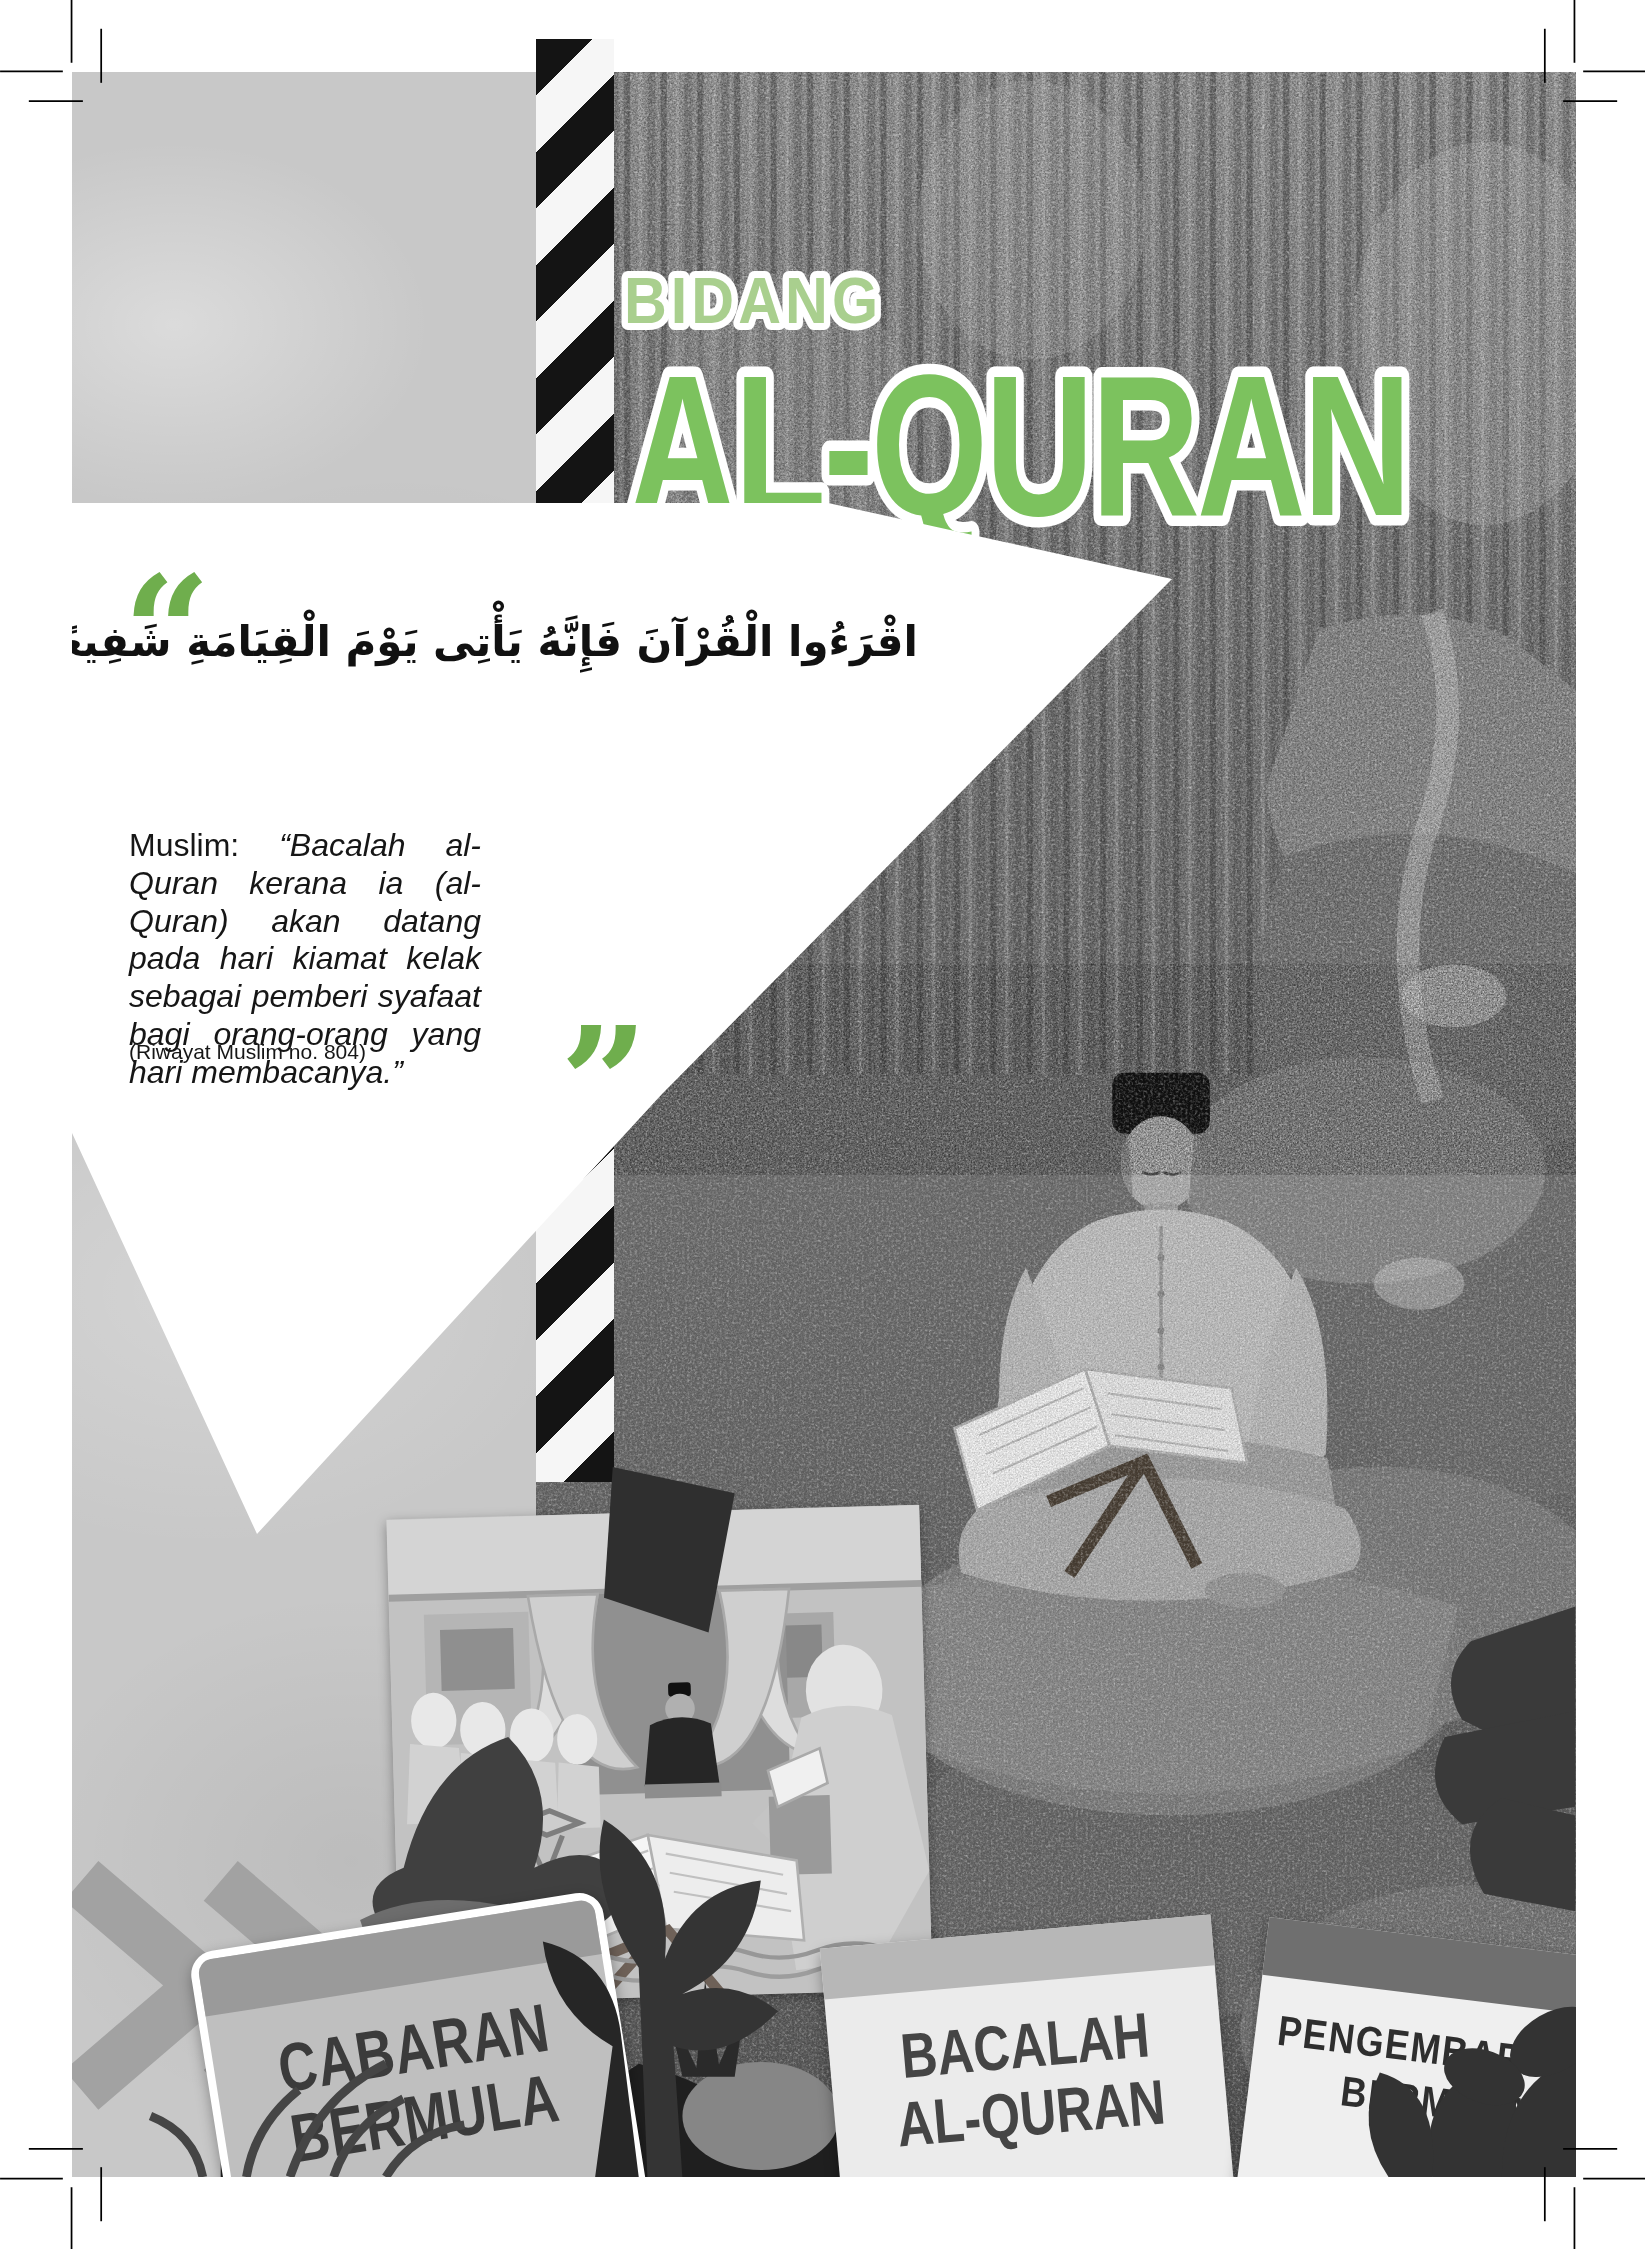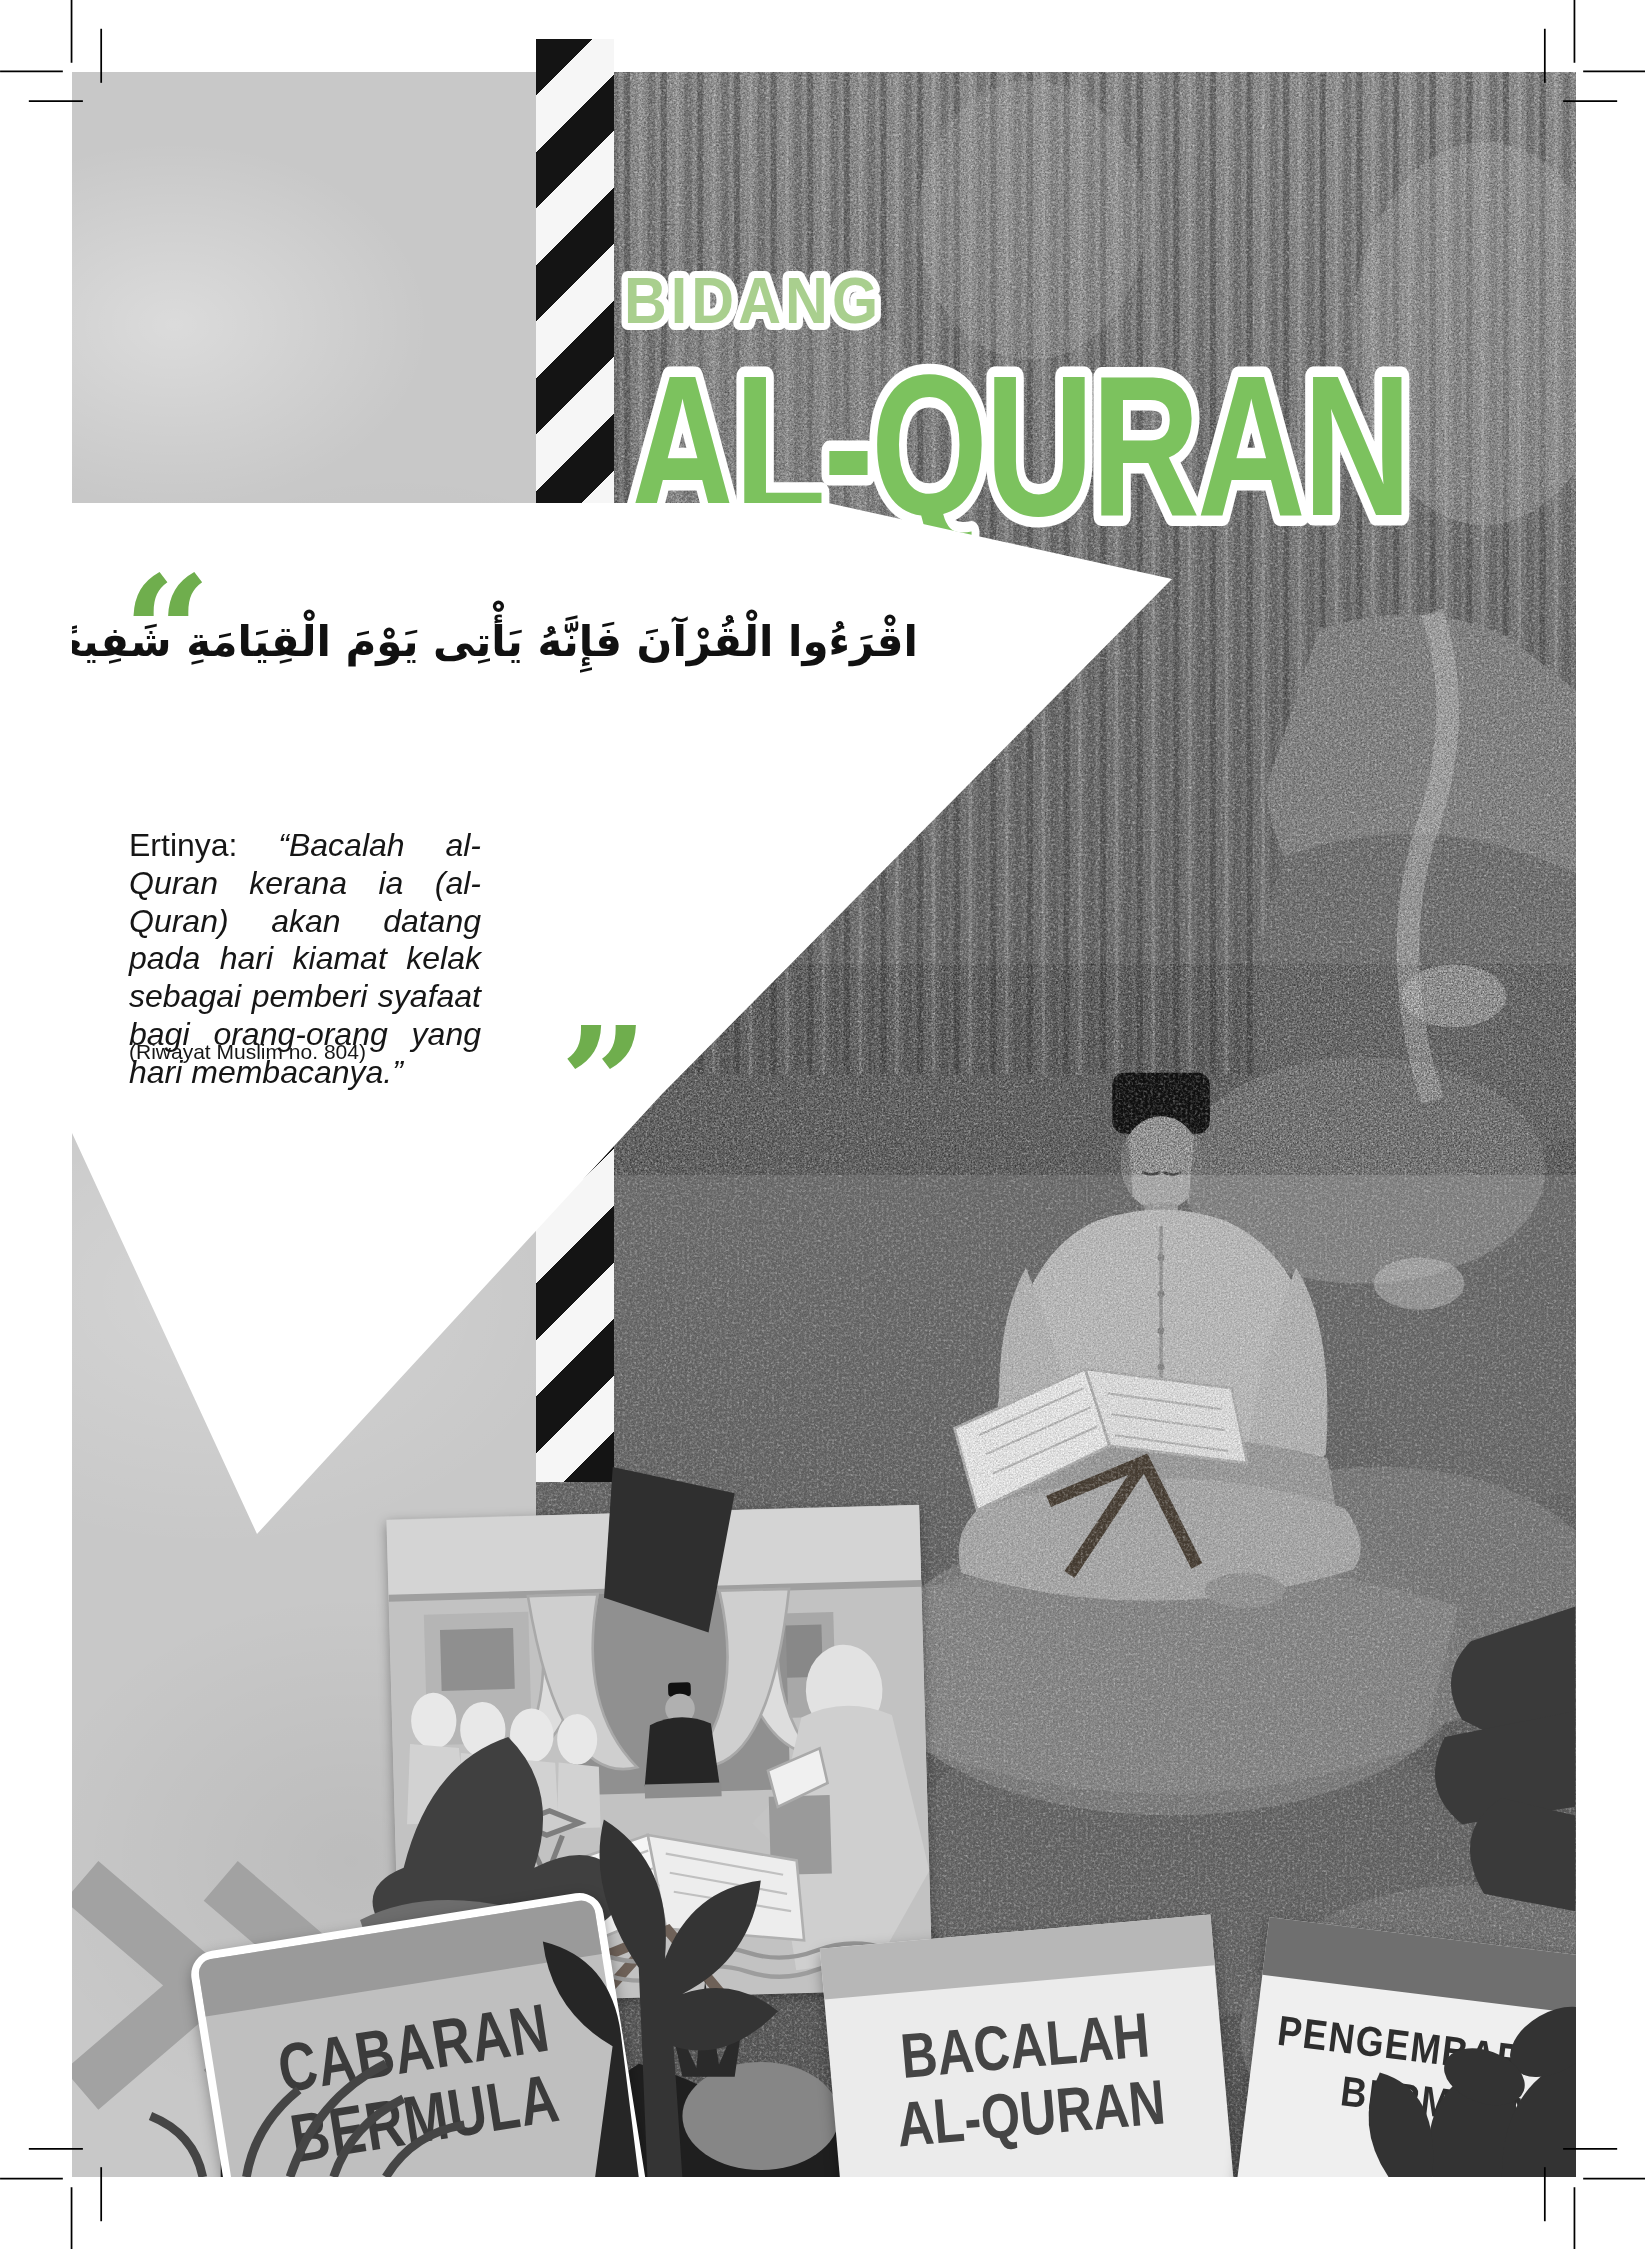--- a/index.html
+++ b/index.html
@@ -166,21 +166,21 @@
       <text transform="translate(633,288) scale(0.92,1)" font-family="Liberation Sans, sans-serif" font-size="74" font-weight="bold" letter-spacing="5" fill="#a9cf8e" stroke="#ffffff" stroke-width="16" stroke-linejoin="round" paint-order="stroke">BIDANG</text>
       <text transform="translate(638,508) scale(0.75,1)" font-family="Liberation Sans, sans-serif" font-size="230" font-weight="bold" letter-spacing="-4" fill="#7cc25e" stroke="#ffffff" stroke-width="24" stroke-linejoin="round" paint-order="stroke">AL-QURAN</text>
     </svg>
 
     <div id="wedge" class="abs">
       <span id="open-quote" class="abs quote-mark">“</span>
       <div id="arabic" class="abs">
         <div class="a1">اقْرَءُوا الْقُرْآنَ فَإِنَّهُ يَأْتِى يَوْمَ الْقِيَامَةِ شَفِيعًا</div>
       </div>
       <div id="translation" class="abs">
-        <span>Ertinya:</span>
+        <span>Muslim:</span>
         <span class="quoted">“Bacalah al-Quran kerana ia (al-Quran) akan datang pada hari kiamat kelak sebagai pemberi syafaat bagi orang-orang yang hari membacanya.”</span>
       </div>
       <div id="source-line" class="abs">(Riwayat Muslim no. 804)</div>
       <span id="close-quote" class="abs quote-mark">”</span>
     </div>
 
     <div id="class-photo" class="abs">
       <svg width="533" height="485" viewBox="0 0 612 556">
         <rect width="612" height="556" fill="#c2c2c2"></rect>
         <rect width="612" height="92" fill="#d4d4d4"></rect>

